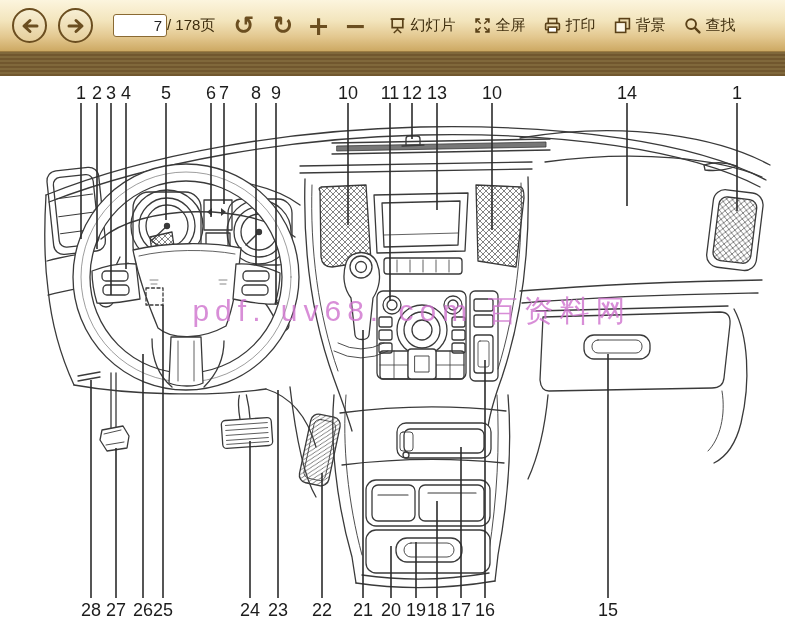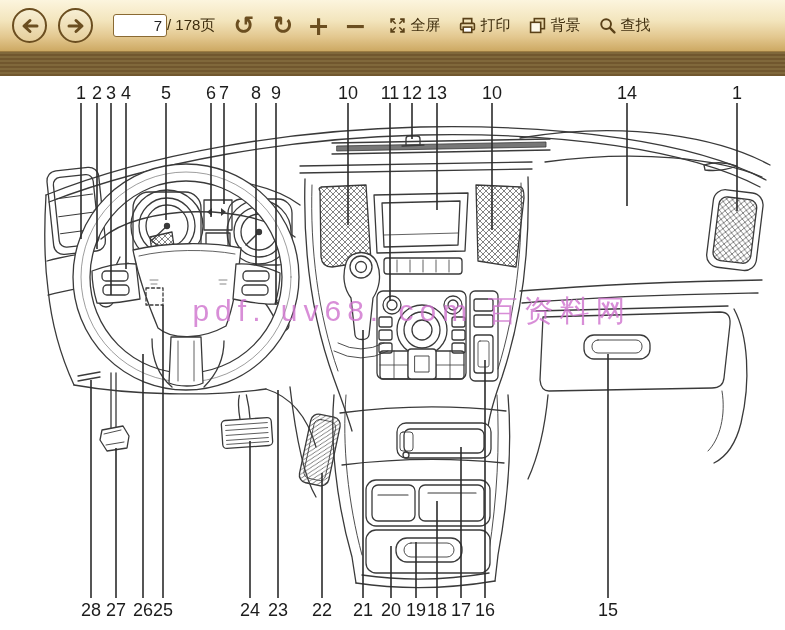--- a/index.html
+++ b/index.html
@@ -56,20 +56,28 @@
     </button>
     <input class="pageinput" value="7" style="">
     <span class="pagetotal">/ 178页</span>
     <button class="glyph-btn rot"><span>↺</span></button>
     <button class="glyph-btn rot"><span>↻</span></button>
     <button class="glyph-btn zm"><span>+</span></button>
     <button class="glyph-btn zm"><span>−</span></button>
 
 
     <div class="acts">
+      <button class="tb-act">
+        <svg width="17" height="17" viewBox="0 0 16 16">
+          <path d="M1.5,2 H14.5" stroke="#5a4118" stroke-width="1.6" fill="none"></path>
+          <rect x="3" y="2" width="10" height="8" stroke="#5a4118" stroke-width="1.6" fill="none"></rect>
+          <path d="M8,10 V12 M4.5,15 L8,11.8 L11.5,15" stroke="#5a4118" stroke-width="1.4" fill="none"></path>
+        </svg>
+        <span class="lbl">幻灯片</span>
+      </button>
       <button class="tb-act">
         <svg width="17" height="17" viewBox="0 0 16 16">
           <path d="M2,5.5 V2 H5.5 M10.5,2 H14 V5.5 M14,10.5 V14 H10.5 M5.5,14 H2 V10.5" stroke="#5a4118" stroke-width="1.6" fill="none"></path>
           <path d="M3,3 L6.3,6.3 M13,3 L9.7,6.3 M13,13 L9.7,9.7 M3,13 L6.3,9.7" stroke="#5a4118" stroke-width="1.4" fill="none"></path>
         </svg>
         <span class="lbl">全屏</span>
       </button>
       <button class="tb-act">
         <svg width="17" height="17" viewBox="0 0 16 16">
           <path d="M4,6 V1.5 H12 V6" stroke="#5a4118" stroke-width="1.5" fill="none"></path>

